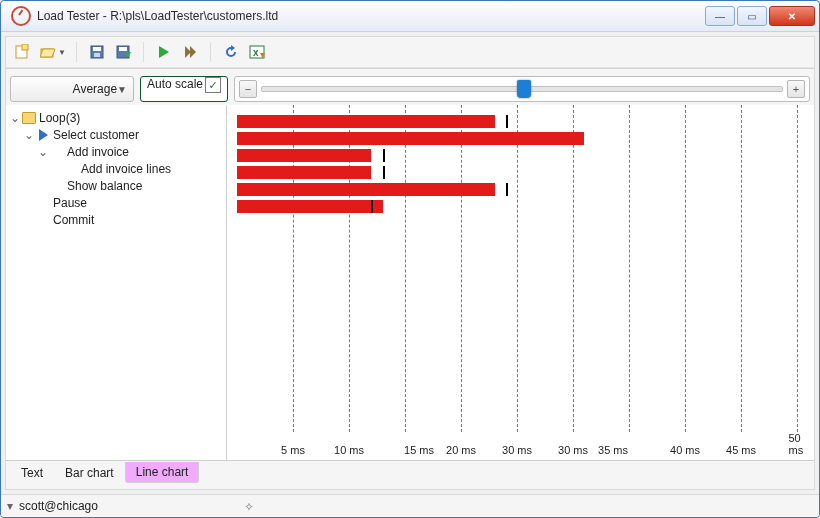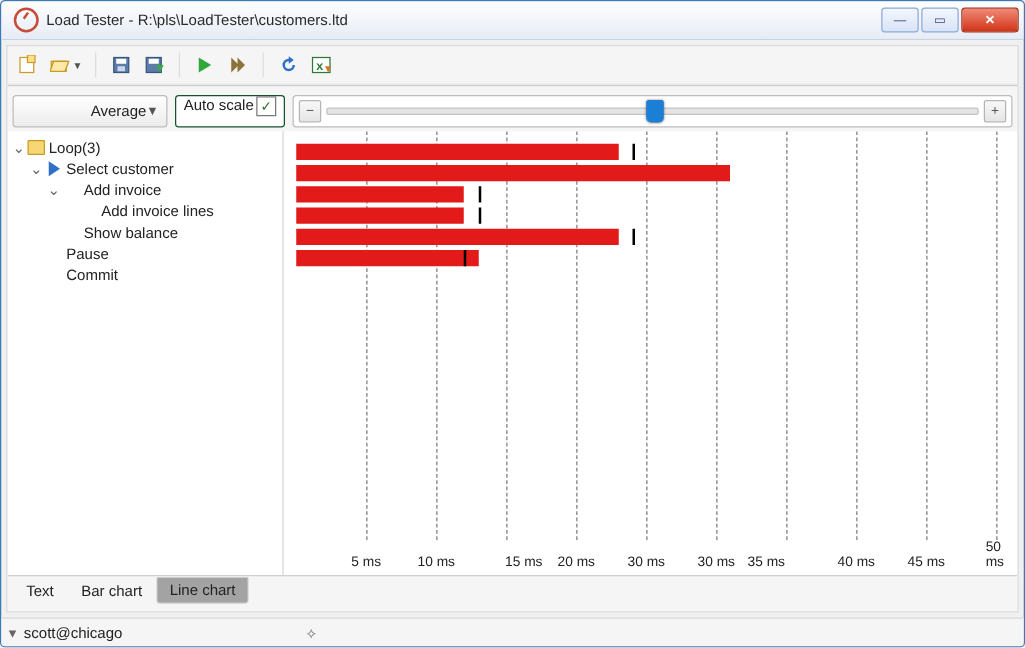--- a/index.html
+++ b/index.html
@@ -42,21 +42,21 @@
 .grid{position:absolute;inset:0}
 .gline{position:absolute;top:0;bottom:28px;border-left:1px dashed #7a7a7a}
 .bars{position:absolute;left:0;top:6px;right:0}
 .bar{height:13px;background:#e31a1a;margin-top:4px;position:relative}
 .bar .tick{position:absolute;right:-6px;top:0;width:0;border-left:2px solid #000;height:13px}
 .bar .tick.left{right:auto;left:-6px}
 .xaxis{position:absolute;left:0;right:0;bottom:4px;height:22px}
 .xtick{position:absolute;bottom:0;transform:translateX(-50%);font-size:11px;color:#222}
 .bottomtabs{display:flex;padding:2px 4px;height:24px;align-items:flex-start;border-top:1px solid #d0d0d0}
 .btab{padding:3px 10px;border:1px solid transparent;border-top:none;color:#222;cursor:default}
-.btab.active{background:#a3a3a3;border-color:#d0d0d0;border-radius:0 0 3px 3px;position:relative;top:-1px}
+.btab.active{background:#f0abfc;border-color:#d0d0d0;border-radius:0 0 3px 3px;position:relative;top:-1px}
 .statusbar{height:22px;border-top:1px solid #d9d9d9;display:flex;align-items:center;padding:0 6px;gap:6px;background:#f5f5f5}
 .statusbar .pin{margin-left:auto;margin-right:560px;color:#888}
 svg{display:block}
 </style>
 </head>
 <body>
 
 <div class="window">
   <div class="titlebar">
     <span class="ico"></span>

